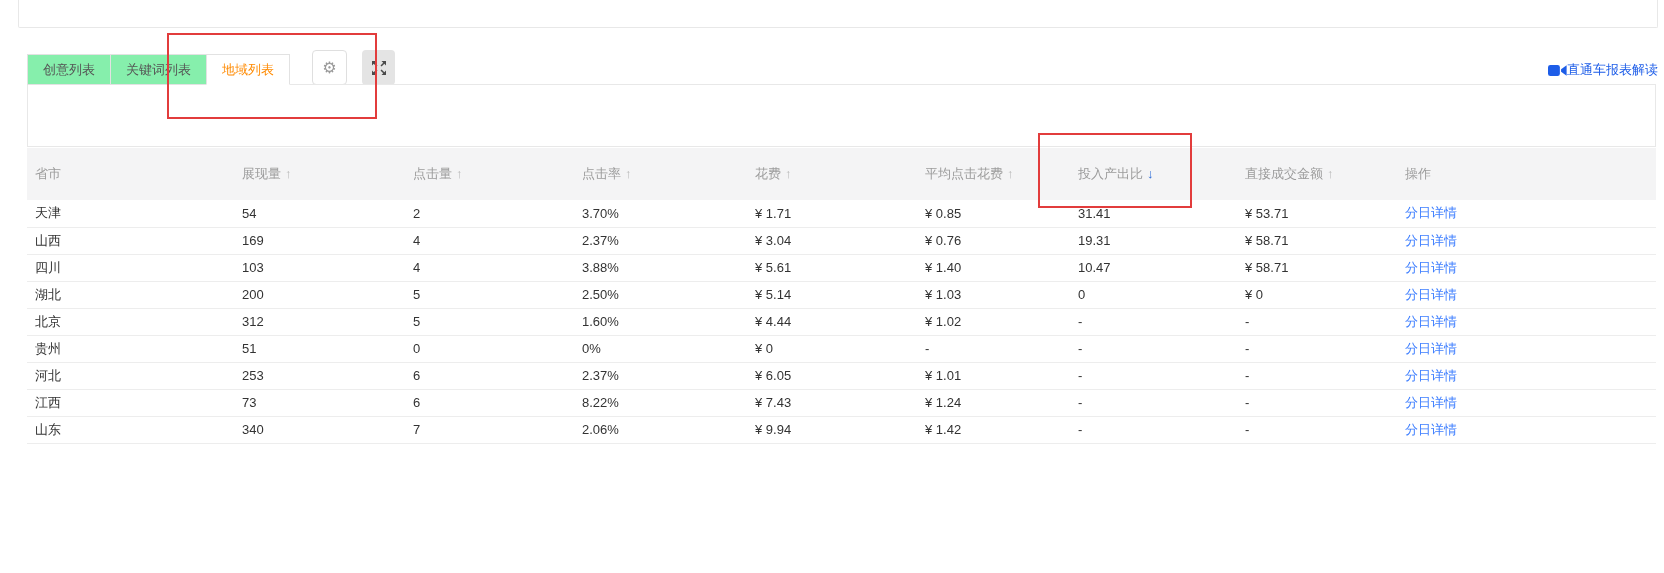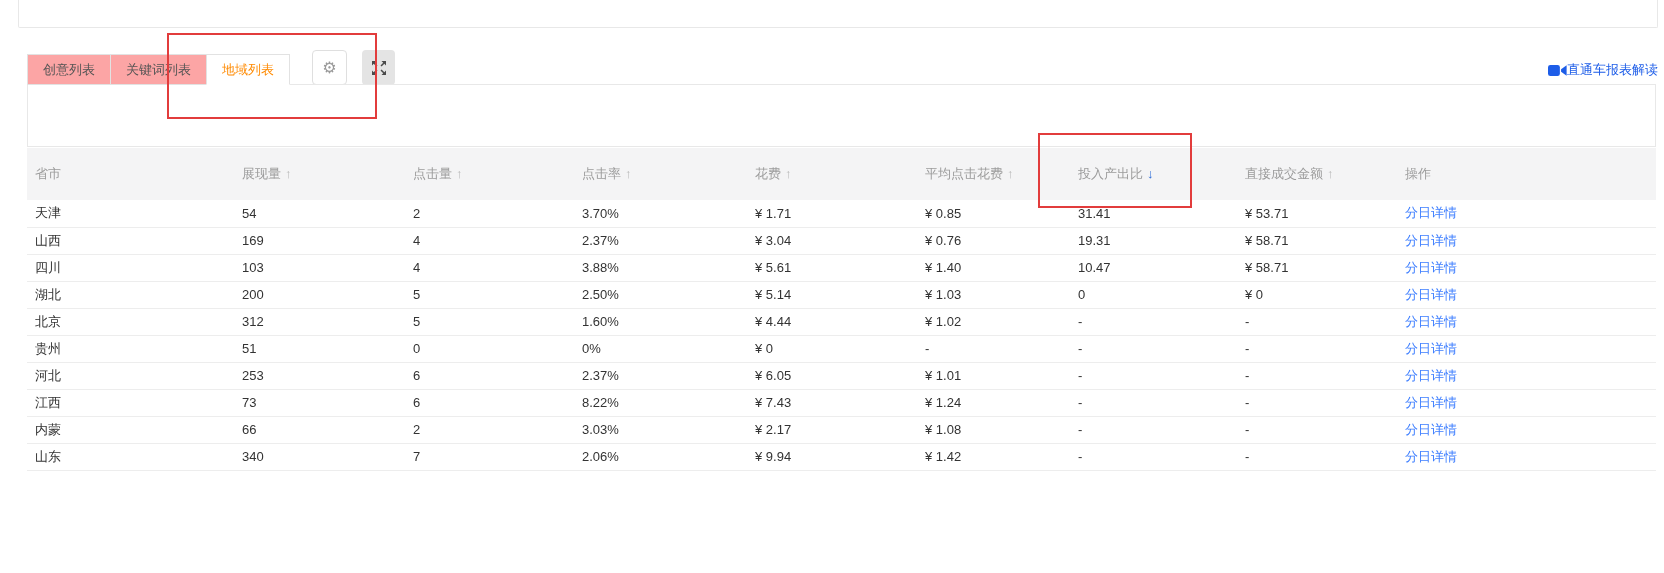--- a/index.html
+++ b/index.html
@@ -6,21 +6,21 @@
   html,body { width:1664px; height:573px; background:#fff; overflow:hidden;
     font-family:"Liberation Sans","DejaVu Sans",sans-serif; font-size:13px; color:#333; }
   .stage { position:absolute; inset:0; width:1664px; height:573px; }
 
   
   .top-strip { position:absolute; left:18px; top:0; width:1640px; height:28px;
     background:#fff; border:1px solid #e8e8e8; border-top:none; border-radius:0 0 2px 2px; }
 
   
   .tab-bar { position:absolute; left:27px; top:54px; height:31px; display:flex; z-index:3; }
-  .tab { height:31px; line-height:29px; padding:0 15px; background:#fca5a5;
+  .tab { height:31px; line-height:29px; padding:0 15px; background:#86efac;
     border:1px solid #e2e2e2; margin-left:-1px; color:#555; cursor:pointer; white-space:nowrap; }
   .tab:first-child { margin-left:0; }
   .tab.active { background:#fff; color:#ff8a00; border-bottom-color:#fff; }
   .icon-btn { position:absolute; top:50px; height:35px; border-radius:4px;
     display:flex; align-items:center; justify-content:center; cursor:pointer; }
   .gear-btn { left:312px; width:35px; background:#fff; border:1px solid #dfdfdf;
     color:#9a9a9a; font-size:16px; }
   .expand-btn { left:362px; width:33px; background:#e4e4e4; border:none; }
 
   
@@ -234,31 +234,20 @@
           <td>73</td>
           <td>6</td>
           <td>8.22%</td>
           <td>¥ 7.43</td>
           <td>¥ 1.24</td>
           <td>-</td>
           <td>-</td>
           <td><a class="day-link">分日详情</a></td>
         </tr>
         <tr>
-          <td>内蒙</td>
-          <td>66</td>
-          <td>2</td>
-          <td>3.03%</td>
-          <td>¥ 2.17</td>
-          <td>¥ 1.08</td>
-          <td>-</td>
-          <td>-</td>
-          <td><a class="day-link">分日详情</a></td>
-        </tr>
-        <tr>
           <td>山东</td>
           <td>340</td>
           <td>7</td>
           <td>2.06%</td>
           <td>¥ 9.94</td>
           <td>¥ 1.42</td>
           <td>-</td>
           <td>-</td>
           <td><a class="day-link">分日详情</a></td>
         </tr>

